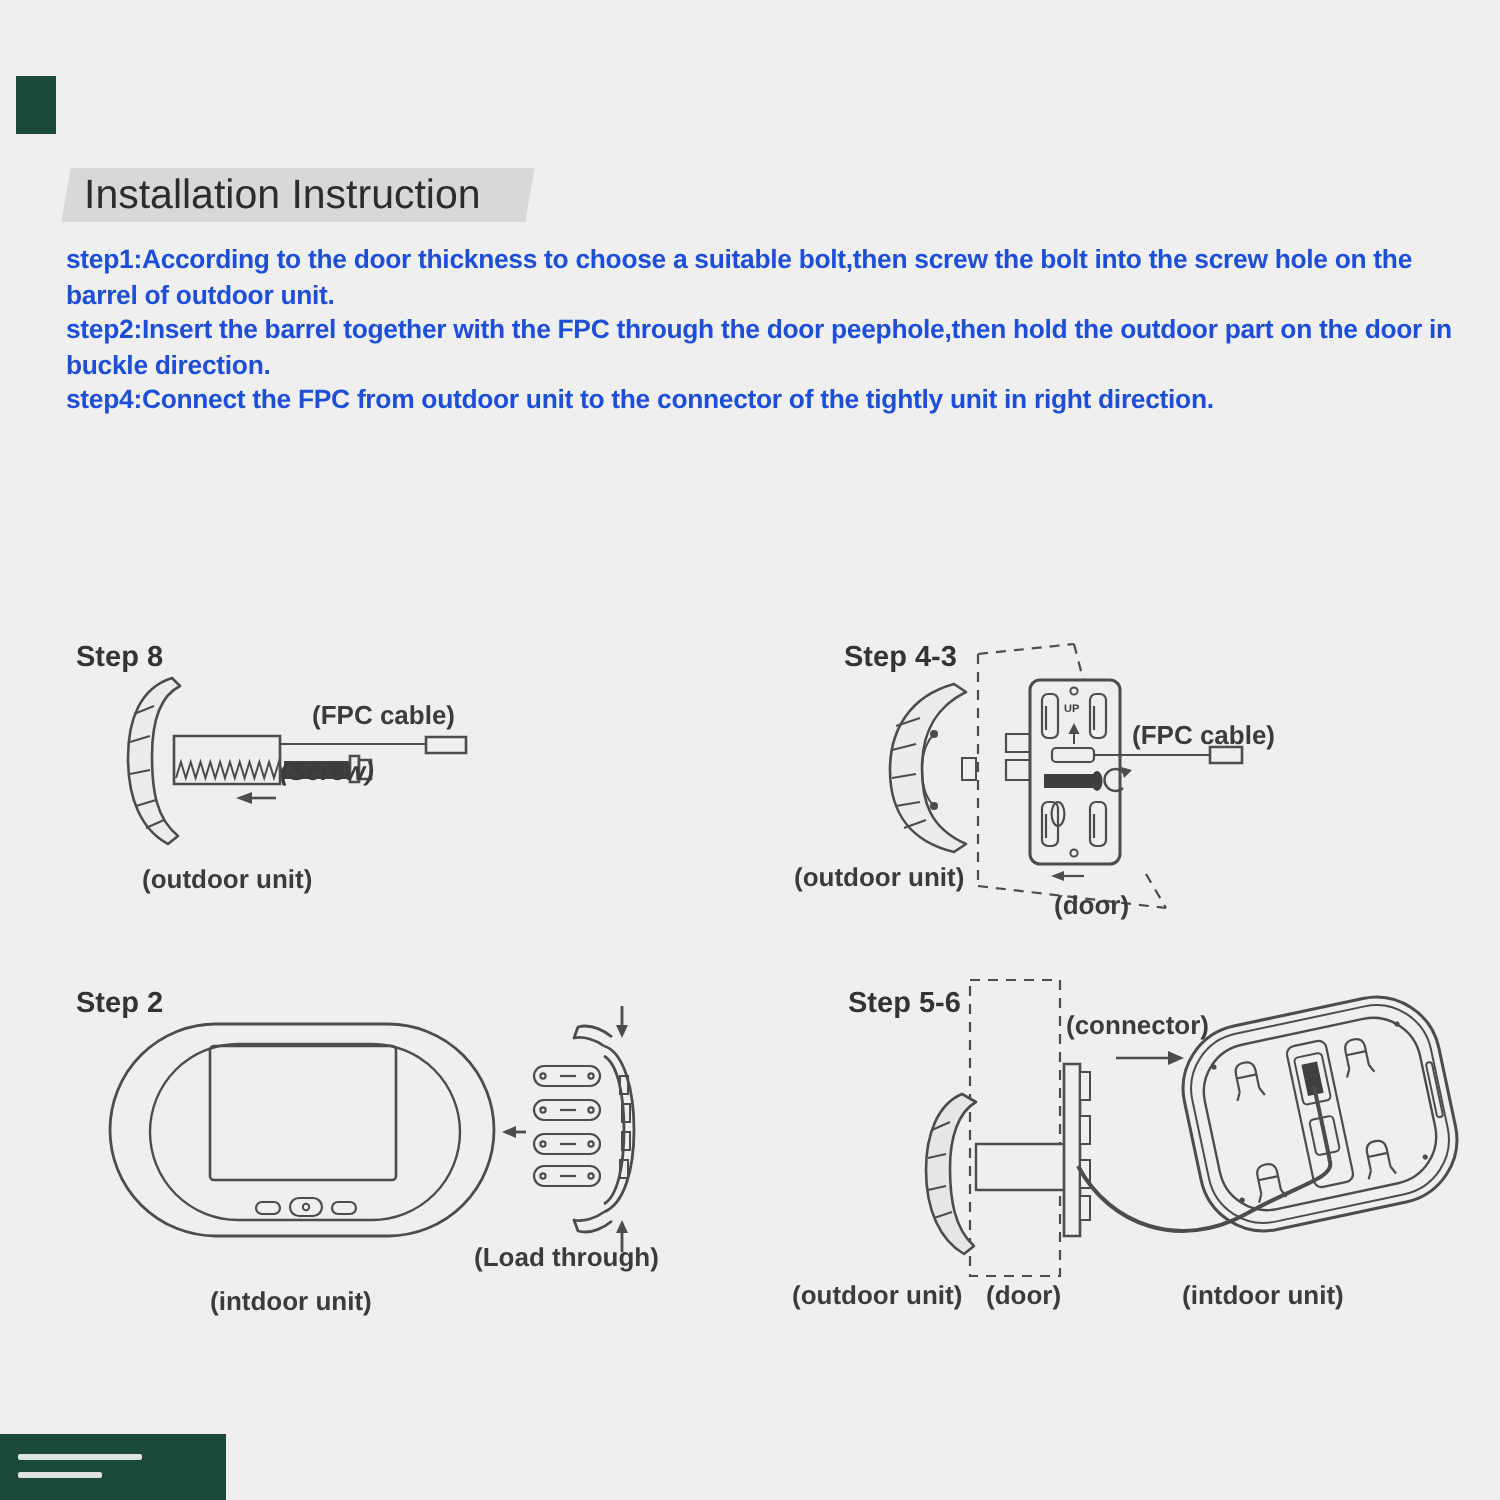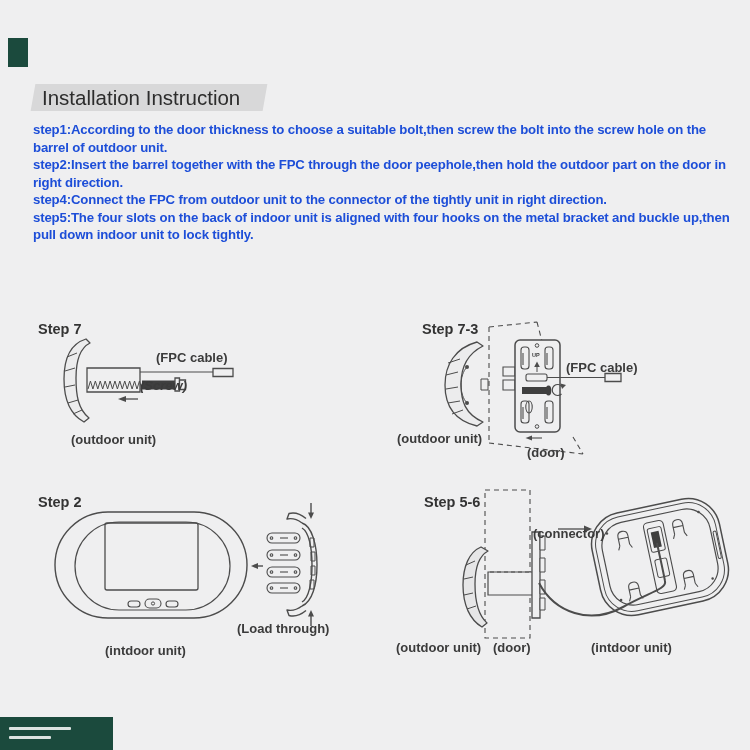--- a/index.html
+++ b/index.html
@@ -12,65 +12,64 @@
   .steps{left:33px;top:121px;width:705px;}
   .step{margin:0;font-size:13.2px;line-height:17.5px;font-weight:bold;color:#1d4ed8;letter-spacing:-0.15px;}
   .d-title{font-size:14.5px;font-weight:bold;color:#333;white-space:nowrap;}
   .d-label{font-size:13px;font-weight:bold;color:#3b3b3b;white-space:nowrap;}
   #t1{left:38px;top:321px;} #t23{left:422px;top:321px;}
   #t4{left:38px;top:494px;} #t56{left:424px;top:494px;}
   #l-s1-fpc{left:156px;top:350px;} #l-s1-screw{left:140px;top:378px;font-style:italic;} #l-s1-out{left:71px;top:432px;}
   #l-s23-fpc{left:566px;top:360px;} #l-s23-out{left:397px;top:431px;} #l-s23-door{left:527px;top:445px;}
   #l-s23-up{left:532px;top:352px;font-size:5.5px;letter-spacing:0;}
   #l-s4-load{left:237px;top:621px;} #l-s4-ind{left:105px;top:643px;}
-  #l-s56-conn{left:533px;top:505px;margin-top:21px;} #l-s56-out{left:396px;top:640px;}
+  #l-s56-conn{left:533px;top:505px;} #l-s56-out{left:396px;top:640px;}
   #l-s56-door{left:493px;top:640px;} #l-s56-ind{left:591px;top:640px;}
   svg.art{position:absolute;}
   svg.art *{vector-effect:non-scaling-stroke;}
   .wm-bar{left:0;top:717px;width:113px;height:33px;background:#1b4a3d;}
   .wm-line{position:absolute;background:rgba(255,255,255,.85);height:3px;border-radius:1px;}
   .wm-line.a{left:9px;top:10px;width:62px;}
   .wm-line.b{left:9px;top:19px;width:42px;}
 </style>
 </head>
 <body>
 
 <div class="page">
 
   <div class="abs badge-top"></div>
 
   <div class="abs banner"></div>
   <div class="abs banner-title">Installation Instruction</div>
 
   <div class="abs steps">
     <p class="step">step1:According to the door thickness to choose a suitable bolt,then screw the bolt into the screw hole on the barrel of outdoor unit.</p>
-    <p class="step">step2:Insert the barrel together with the FPC through the door peephole,then hold the outdoor part on the door in right direction.</p>
+    <p class="step">step2:Insert the barrel together with the FPC through the door peephole,then hold the outdoor part on the door in buckle direction.</p>
     <p class="step">step4:Connect the FPC from outdoor unit to the connector of the tightly unit in right direction.</p>
-    <p class="step">step5:The four slots on the back of indoor unit is aligned with four hooks on the metal bracket and buckle up,then pull down indoor unit to lock tightly.</p>
   </div>
 
-  <div class="abs d-title" id="t1">Step 7</div>
+  <div class="abs d-title" id="t1">Step 8</div>
   <svg class="art" style="left:30px;top:315px" width="210" height="140" viewBox="0 0 210 140" fill="none" stroke="#4c4c4c" stroke-width="1.3">
     <path d="M56,24 C40,29 34,45 34,64 C34,85 41,100 54,107 L59,103 C48,94 46,80 46,63 C46,46 50,33 60,28 Z" fill="#ececed" stroke-linejoin="round"></path>
     <path d="M37,42 L47,38 M35,56 L45,53 M35,72 L45,70 M38,88 L48,85 M43,99 L52,95" stroke-width="1"></path>
     <rect x="57" y="53" width="53" height="24" fill="#efeff0"></rect>
     <path d="M58,74 l2.45,-8 l2.45,8 l2.45,-8 l2.45,8 l2.45,-8 l2.45,8 l2.45,-8 l2.45,8 l2.45,-8 l2.45,8 l2.45,-8 l2.45,8 l2.45,-8 l2.45,8 l2.45,-8 l2.45,8 l2.45,-8 l2.45,8 l2.45,-8 l2.45,8 l2.45,-8 l2.45,8" stroke-width="1"></path>
     <rect x="112" y="65.5" width="33" height="9" fill="#3f3f3f" stroke="none"></rect>
     <rect x="145" y="63" width="4.5" height="13" fill="#efeff0"></rect>
     <rect x="149.5" y="65" width="6" height="9.5" fill="#efeff0"></rect>
     <path d="M110,57 L184,57" stroke-width="1.1"></path>
     <rect x="183" y="53.5" width="20" height="8" fill="#efeff0"></rect>
     <path d="M108,84 L93,84"></path>
     <polygon points="88,84 96,81 96,87" fill="#4c4c4c" stroke="none"></polygon>
   </svg>
   <div class="abs d-label" id="l-s1-fpc">(FPC cable)</div>
   <div class="abs d-label" id="l-s1-screw">(Screw)</div>
   <div class="abs d-label" id="l-s1-out">(outdoor unit)</div>
 
-  <div class="abs d-title" id="t23">Step 7-3</div>
+  <div class="abs d-title" id="t23">Step 4-3</div>
   <svg class="art" style="left:395px;top:315px" width="250" height="150" viewBox="0 0 250 150" fill="none" stroke="#4c4c4c" stroke-width="1.3">
     <path d="M94,12 V128 M94,12 L142,7 M142,7 L149,34 M94,128 L188,139 M178,122 L188,139" stroke-dasharray="5,4" stroke-width="1.1"></path>
     <path d="M82,27 C60,33 50,50 50,70 C50,92 61,106 82,111 L88,107 C70,99 66,86 66,69 C66,52 72,39 88,31 Z" fill="#ececed" stroke-linejoin="round"></path>
     <path d="M53,48 L65,44 M51,60 L63,57 M51,74 L63,72 M53,88 L65,86 M57,99 L68,95" stroke-width="1"></path>
     <circle cx="72" cy="52" r="2" fill="#4c4c4c" stroke="none"></circle>
     <circle cx="72" cy="88" r="2" fill="#4c4c4c" stroke="none"></circle>
     <path d="M72,52 C64,60 64,80 72,88" stroke-width="1"></path>
     <rect x="86" y="64" width="7" height="11" fill="#efeff0" stroke-width="1"></rect>
     <rect x="108" y="52" width="12" height="9" fill="#efeff0" stroke-width="1.1"></rect>
     <rect x="108" y="65" width="12" height="10" fill="#efeff0" stroke-width="1.1"></rect>

